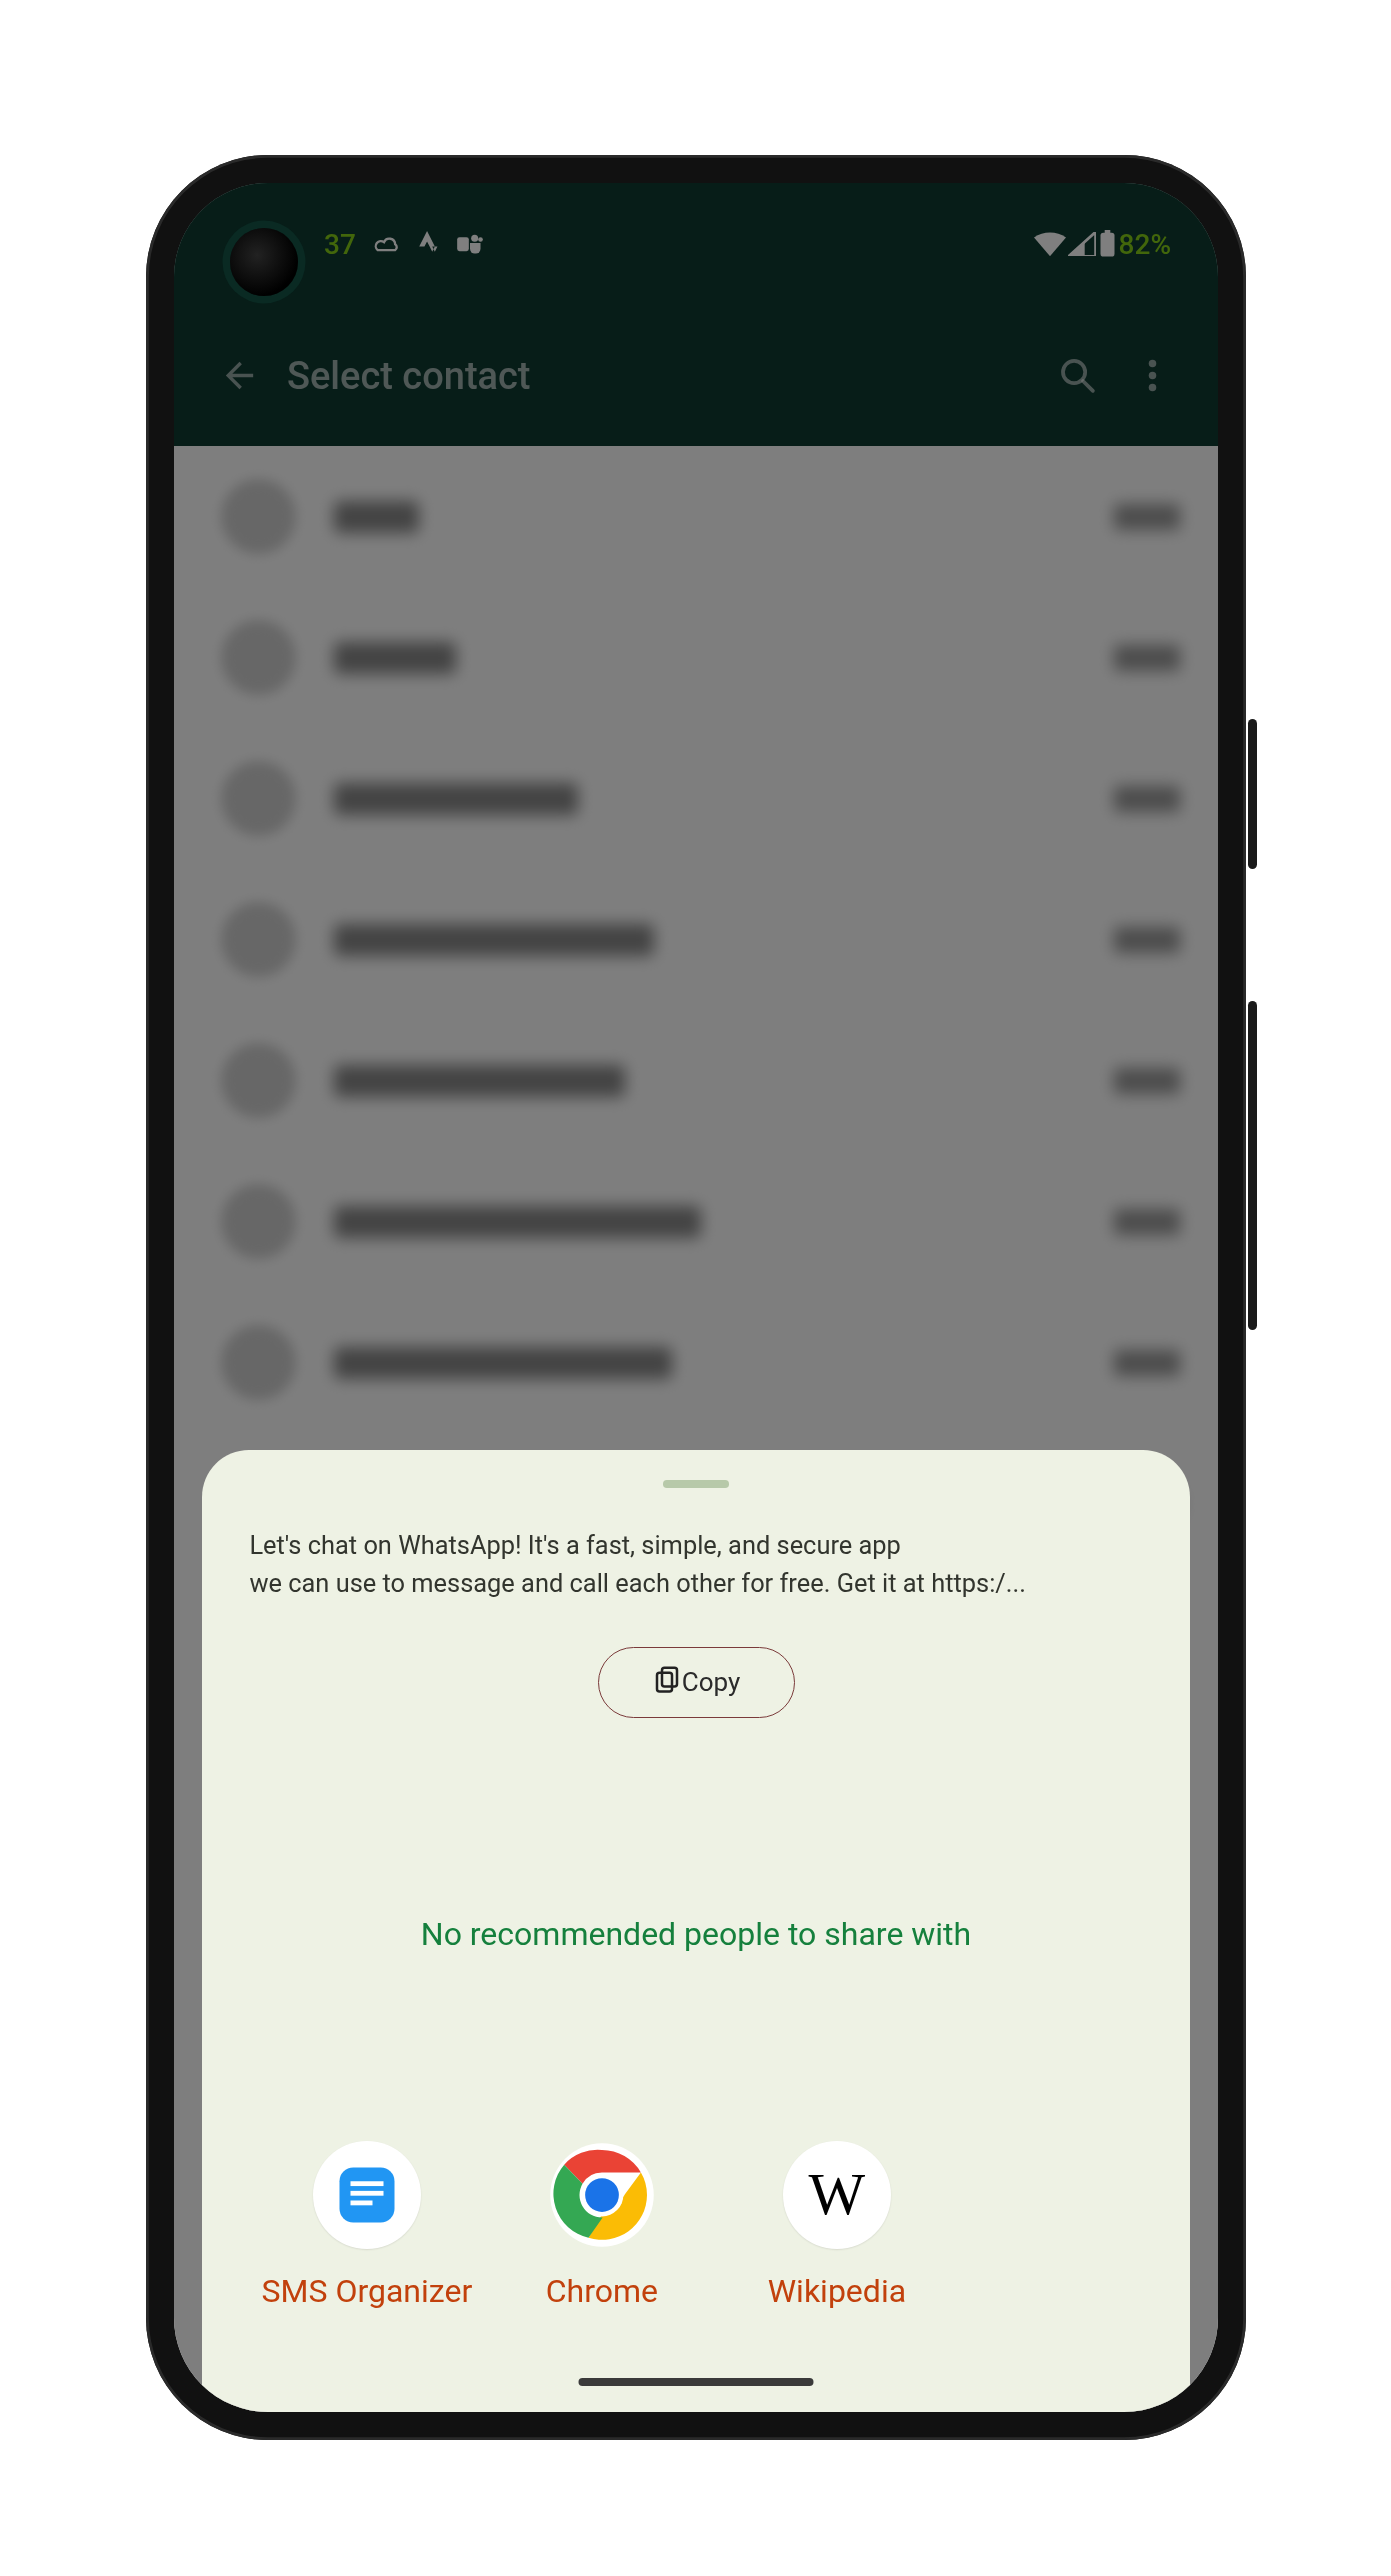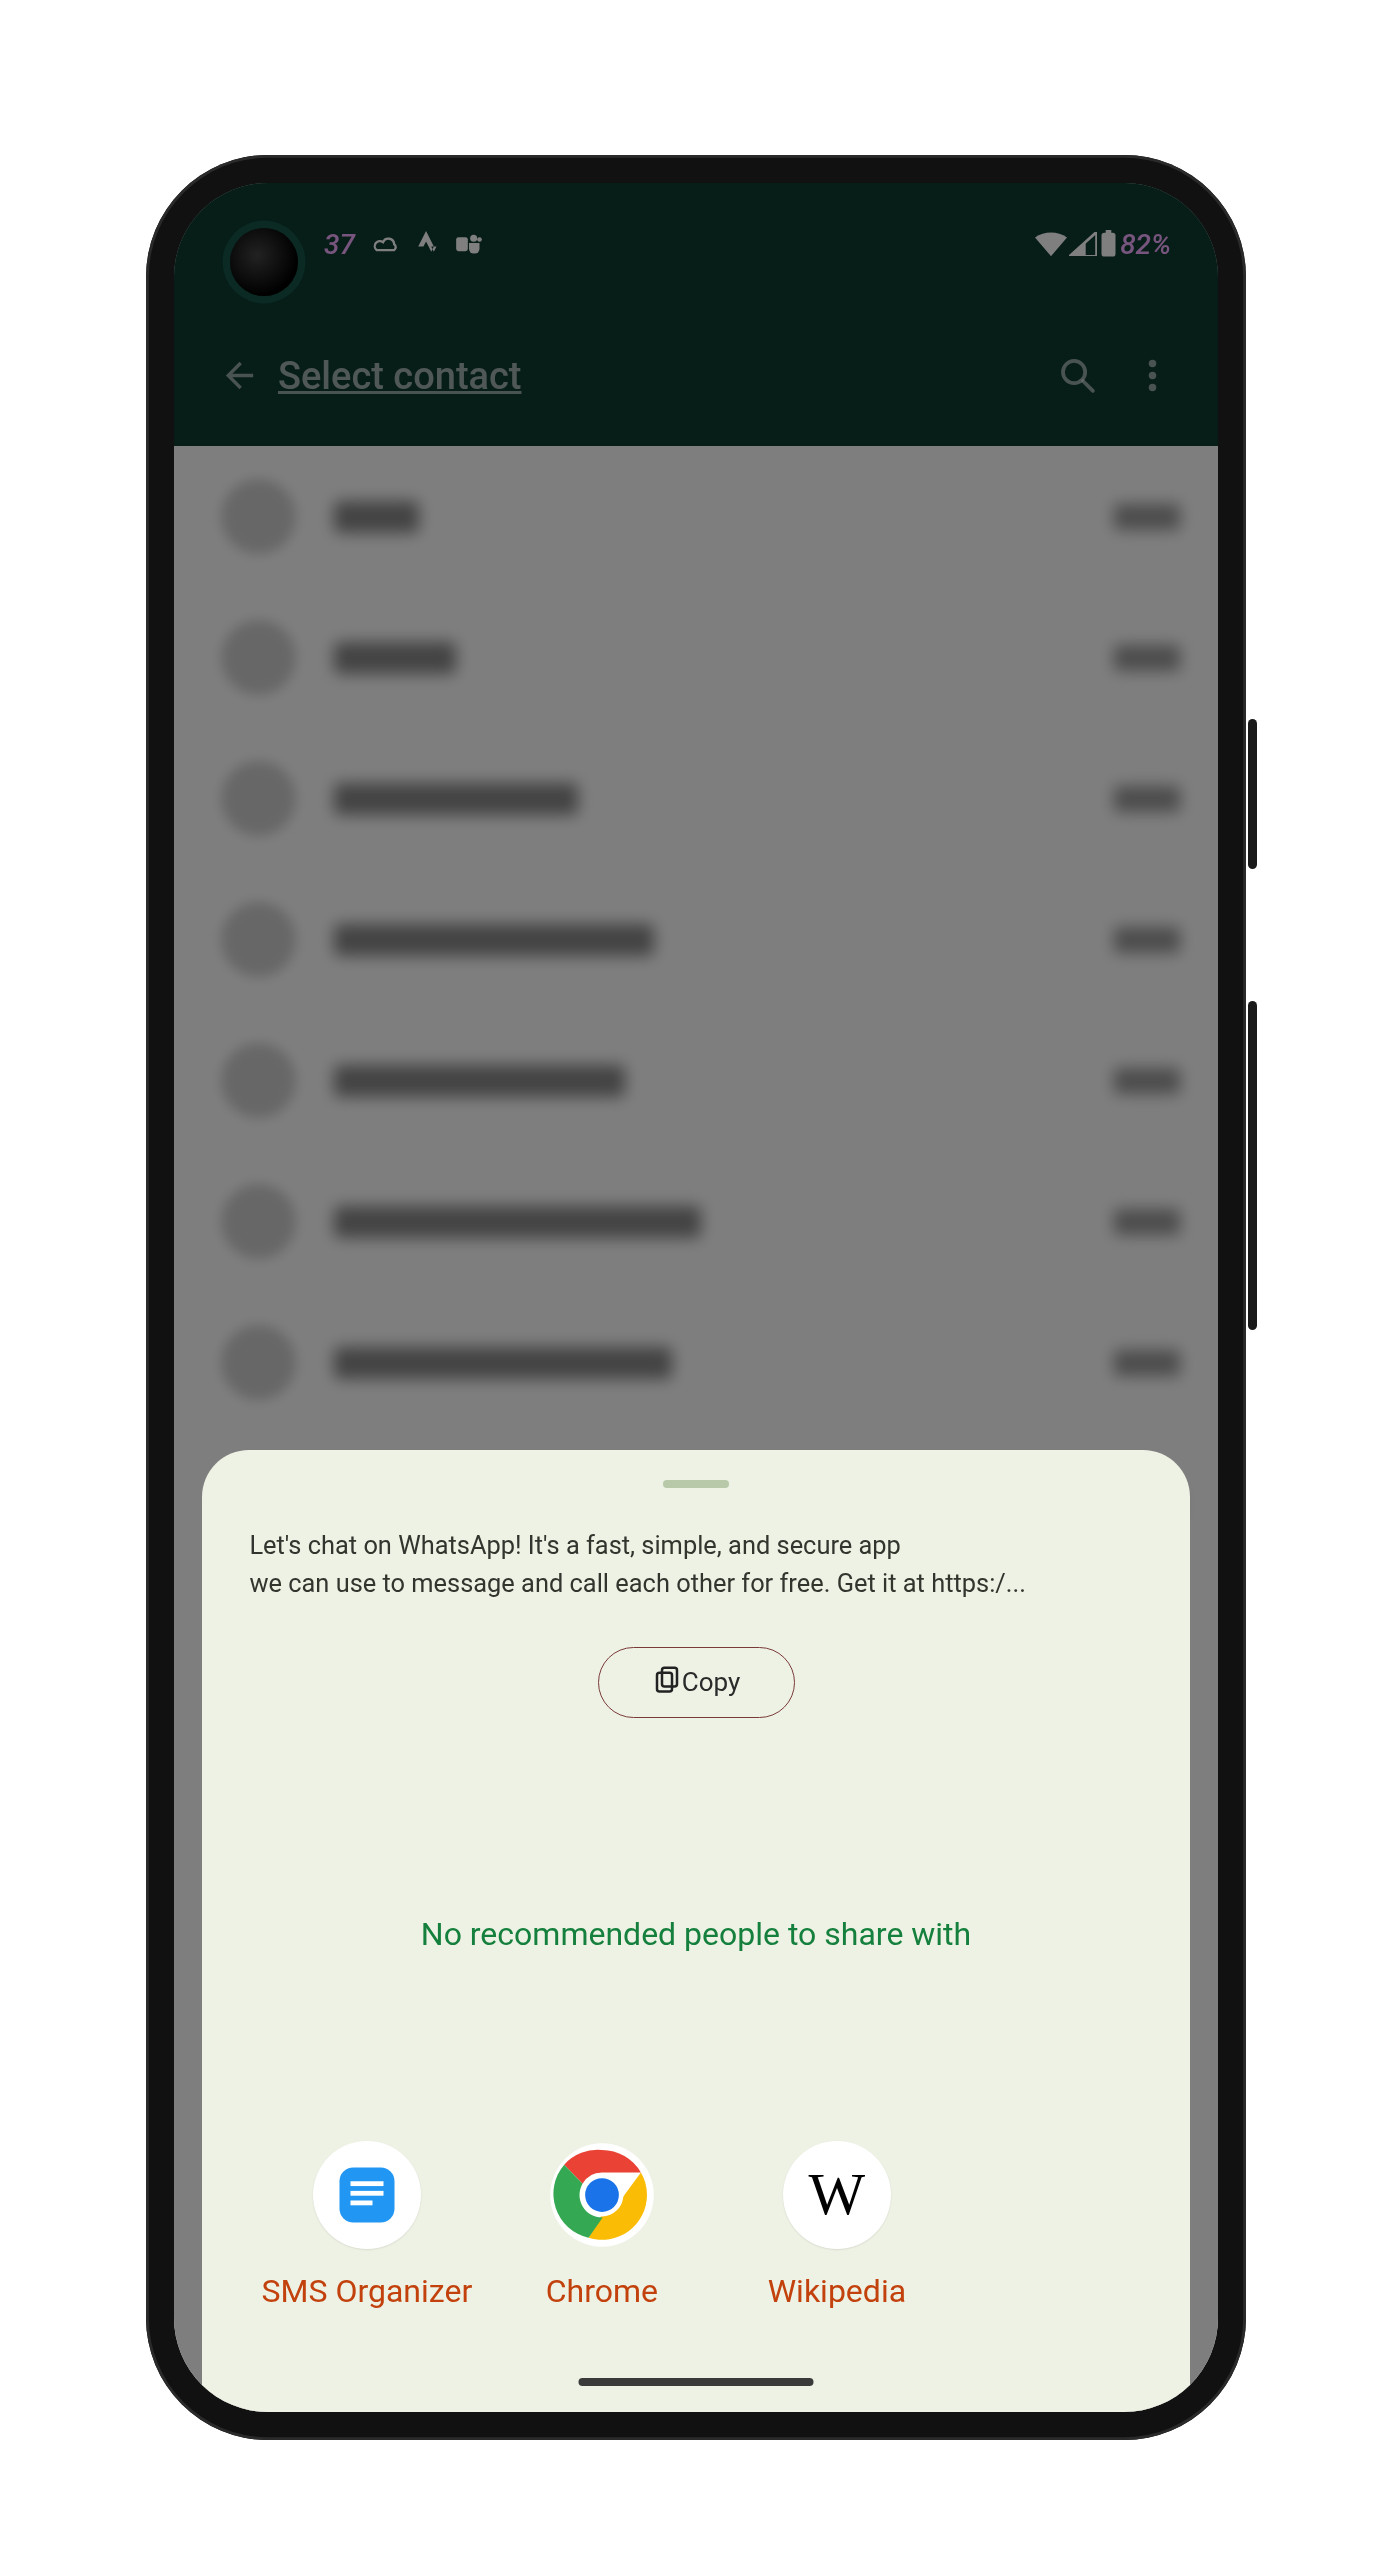--- a/index.html
+++ b/index.html
@@ -53,29 +53,28 @@
     z-index: 50;
     box-shadow: 0 0 0 7.5px #0a2a23;
   }
 
   
   .statusbar {
     position: absolute;
     top: 0; left: 0; right: 0;
     height: 122px;
     background: #0e3a31;
-    color: #f0abfc;
+    color: #84cc16;
     display: flex;
     align-items: center;
     justify-content: space-between;
     padding: 0 47px 0 150px;
     font-size: 28px;
     font-weight: 500;
     z-index: 10;
-    font-style: italic;
   }
   .status-left { display: flex; align-items: center; gap: 17px; }
   .status-right { display: flex; align-items: center; gap: 2px; }
   .status-left span, .status-right span { display: inline-flex; align-items: center; }
   .sb-icon svg { display:block; }
 
   
   .appbar {
     position: absolute;
     top: 122px; left:0; right:0;
@@ -85,21 +84,21 @@
     display: flex;
     align-items: center;
     padding: 0 28px;
     z-index: 10;
   }
   .back-btn {
     width: 75px; height: 75px;
     display: flex; align-items: center; justify-content: center;
     color: rgba(255,255,255,0.55);
   }
-  .titles { margin-left: 1px; flex: 1; text-decoration: underline; }
+  .titles { margin-left: 10px; flex: 1; }
   .titles .t1 { font-size: 38px; color: rgba(255,255,255,0.6); font-weight: 500; }
   .titles .t2 { font-size: 26px; color: rgba(255,255,255,0.5); margin-top: 1.9px; }
   .action-btn {
     width: 75px; height: 75px;
     display: flex; align-items: center; justify-content: center;
     color: rgba(255,255,255,0.55);
   }
 
   
   .content {

